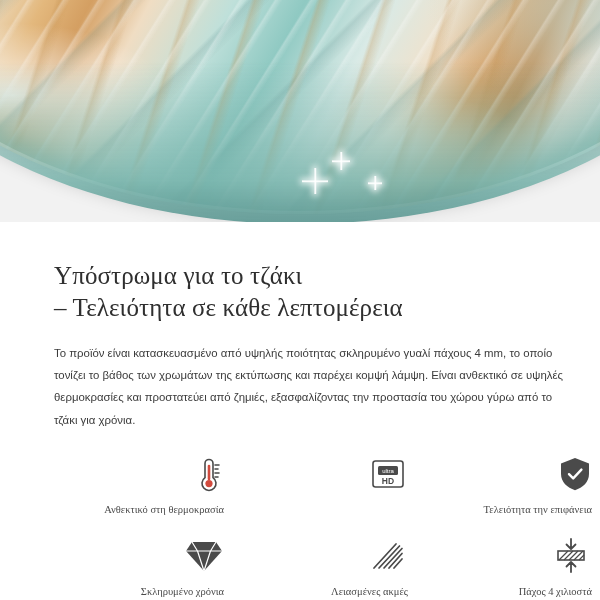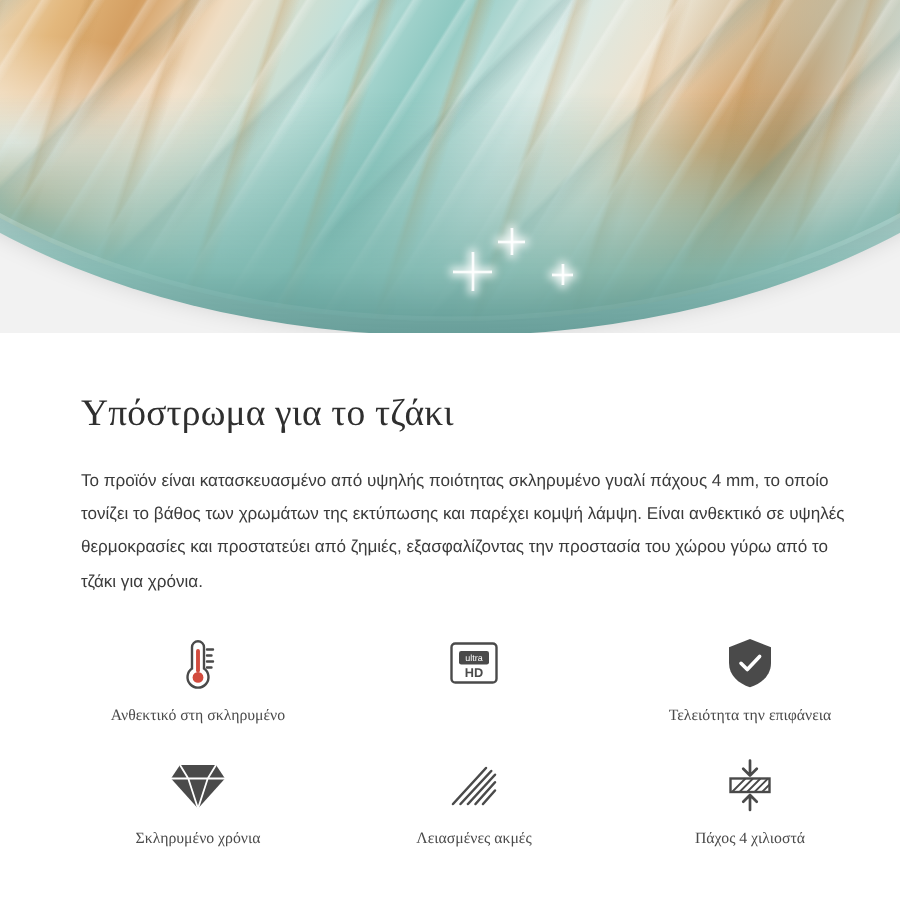--- a/index.html
+++ b/index.html
@@ -181,21 +181,21 @@
     margin: 0;
     padding: 22px 24px 0 24px;
     display: grid;
     grid-template-columns: repeat(3, 1fr);
     grid-auto-rows: 78px;
     row-gap: 4px;
   }
   .feature {
     display: flex;
     flex-direction: column;
-    align-items: center;
+    align-items: flex-end;
     justify-content: flex-start;
   }
   .feature-icon {
     height: 42px;
     display: flex;
     align-items: center;
     justify-content: center;
     color: #4a4a4a;
   }
   .feature-label {
@@ -223,36 +223,37 @@
       <div class="sparkle s1"></div>
       <div class="sparkle s2"></div>
       <div class="sparkle s3"></div>
     </div>
   </div>
 
   <div class="content">
 
     <h1 class="headline">
       <span>Υπόστρωμα για το τζάκι</span>
+      <span class="line2">– Τελειότητα σε κάθε λεπτομέρεια</span>
     </h1>
 
     <p class="body-copy">Το προϊόν είναι κατασκευασμένο από υψηλής ποιότητας σκληρυμένο γυαλί πάχους 4 mm, το οποίο τονίζει το βάθος των χρωμάτων της εκτύπωσης και παρέχει κομψή λάμψη. Είναι ανθεκτικό σε υψηλές θερμοκρασίες και προστατεύει από ζημιές, εξασφαλίζοντας την προστασία του χώρου γύρω από το τζάκι για χρόνια.</p>
 
     <div class="features">
 
       <div class="feature">
         <div class="feature-icon">
           <svg width="30" height="40" viewBox="0 0 30 40" fill="none" stroke="#4a4a4a" stroke-width="1.6">
             <path d="M15 5.5a4 4 0 0 1 4 4v14.2a7 7 0 1 1-8 0V9.5a4 4 0 0 1 4-4z"></path>
             <path d="M15 12v13" stroke-width="2.6" stroke-linecap="round" stroke="#d24b3e"></path>
             <circle cx="15" cy="29.6" r="3.6" fill="#d24b3e" stroke="none"></circle>
             <path d="M21 11h4M21 15h3M21 19h4M21 23h3" stroke-linecap="round"></path>
           </svg>
         </div>
-        <div class="feature-label">Ανθεκτικό στη σκληρυμένο</div>
+        <div class="feature-label">Ανθεκτικό στη θερμοκρασία</div>
       </div>
 
       <div class="feature">
         <div class="feature-icon">
           <svg width="40" height="40" viewBox="0 0 40 40">
             <rect x="5" y="7" width="30" height="26" rx="2.5" fill="none" stroke="#4a4a4a" stroke-width="1.6"></rect>
             <rect x="10" y="12" width="20" height="9" rx="1.5" fill="#4a4a4a"></rect>
             <text x="20" y="18.9" text-anchor="middle" font-family="Liberation Sans, sans-serif" font-size="6" fill="#ffffff">ultra</text>
             <text x="20" y="29.6" text-anchor="middle" font-family="Liberation Sans, sans-serif" font-size="8.5" font-weight="bold" fill="#4a4a4a">HD</text>
           </svg>

